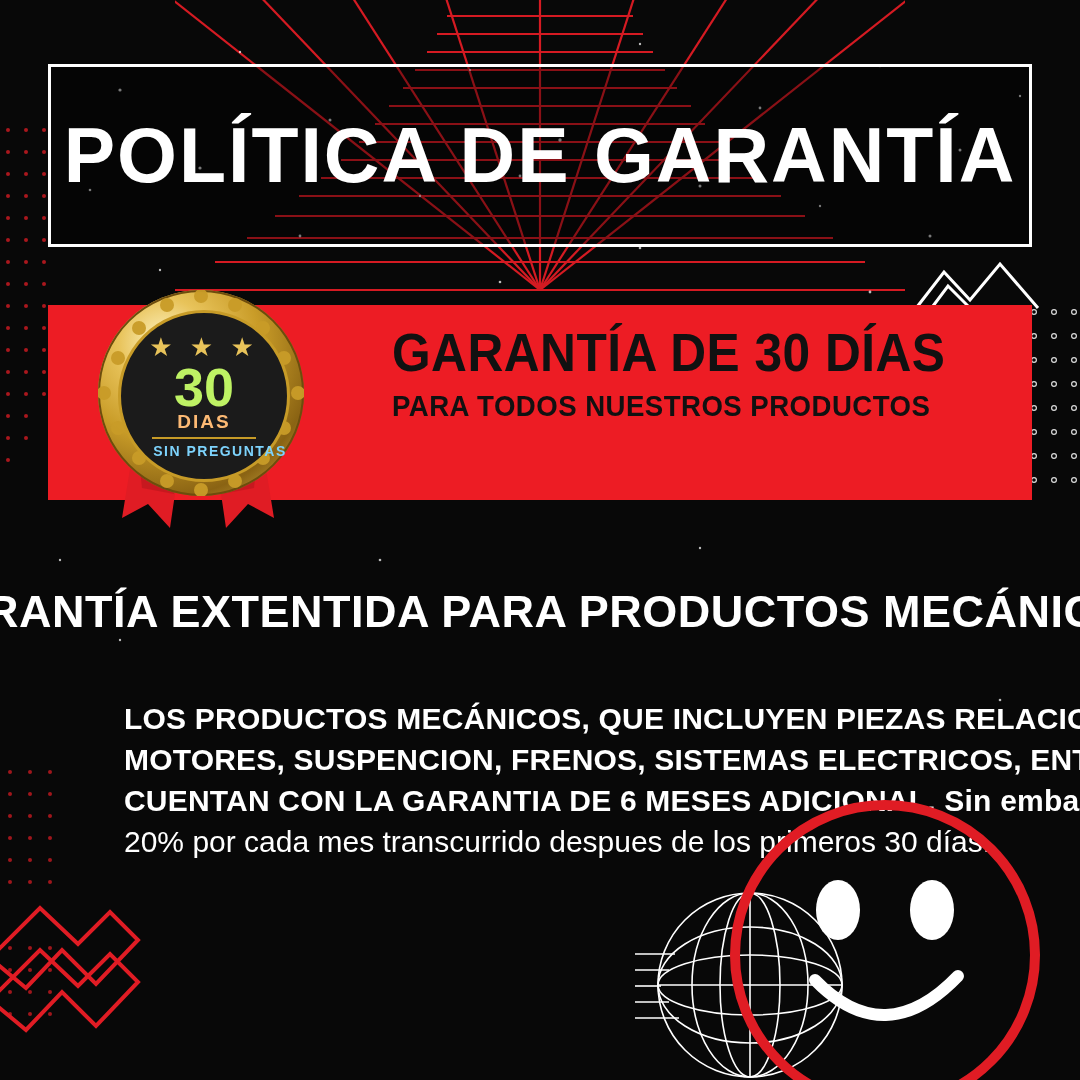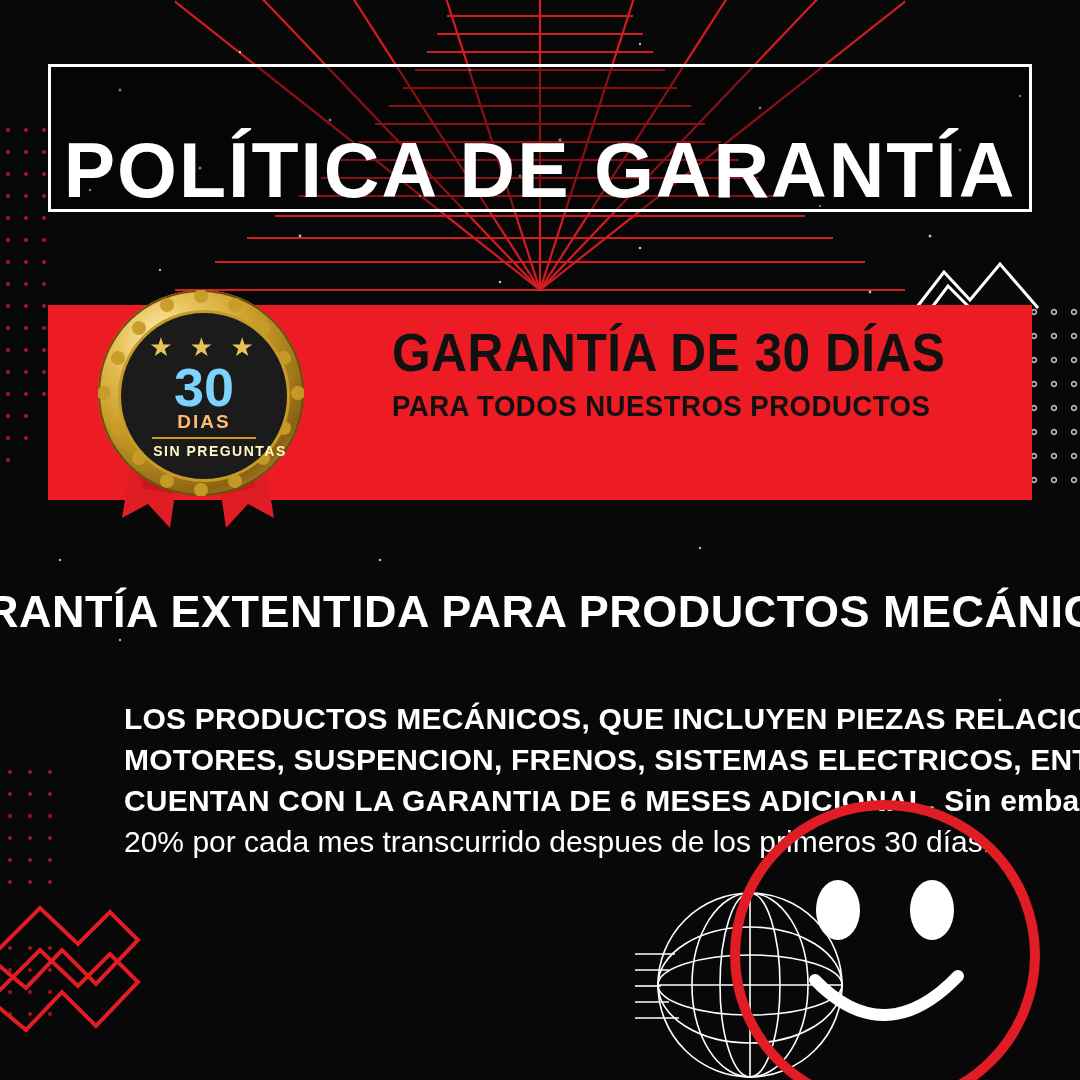--- a/index.html
+++ b/index.html
@@ -49,25 +49,25 @@
   .dots-right {
     right: 0; top: 300px; width: 60px; height: 260px;
   }
 
   
   .title-frame {
     position: absolute;
     left: 48px;
     top: 64px;
     width: 984px;
-    height: 148px;
+    height: 183px;
     border: 3px solid #ffffff;
     box-sizing: border-box;
     display: flex;
-    align-items: flex-end;
+    align-items: center;
     justify-content: center;
     background: rgba(0,0,0,.35);
   }
   .title-text {
     color: #ffffff;
     font-size: 77px;
     font-weight: bold;
     letter-spacing: 2px;
     line-height: 1;
     white-space: nowrap;
@@ -153,41 +153,41 @@
     justify-content: center;
   }
   .badge-stars {
     color: #e8c35a;
     font-size: 26px;
     letter-spacing: 5px;
     line-height: 1;
     margin-bottom: 2px;
   }
   .badge-num {
-    color: #7dd3fc;
+    color: #bef264;
     font-size: 54px;
     font-weight: bold;
     line-height: .95;
   }
   .badge-dias {
     color: #fdba74;
     font-size: 19px;
     font-weight: bold;
     letter-spacing: 2px;
     line-height: 1;
     margin-top: -2px;
   }
   .badge-rule {
     width: 104px;
     height: 2px;
     background: #c79b27;
     margin: 6px 0 5px;
   }
   .badge-sin {
-    color: #fef9c3;
+    color: #7dd3fc;
     font-size: 14px;
     font-weight: bold;
     letter-spacing: 1.5px;
     line-height: 1;
     margin-left: 32px;
   }
 
   
   .headline {
     position: absolute;

